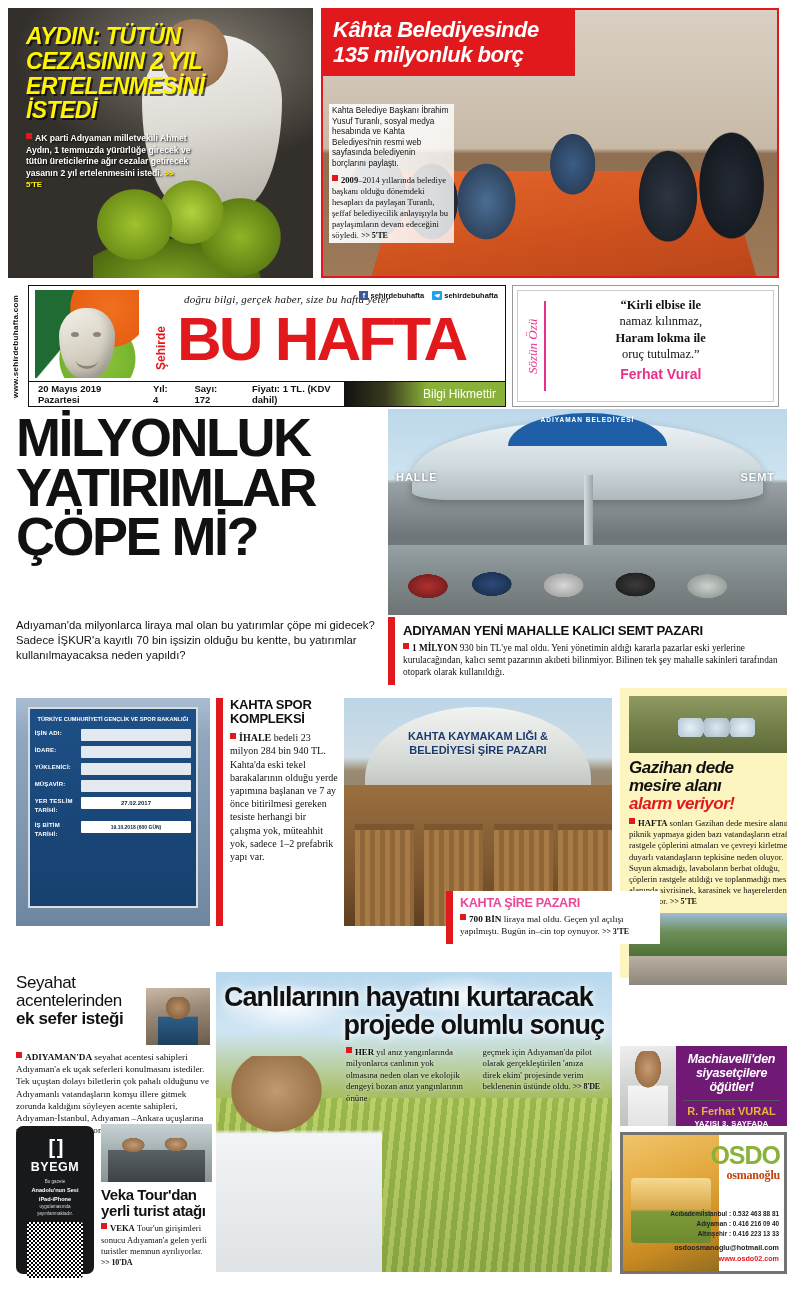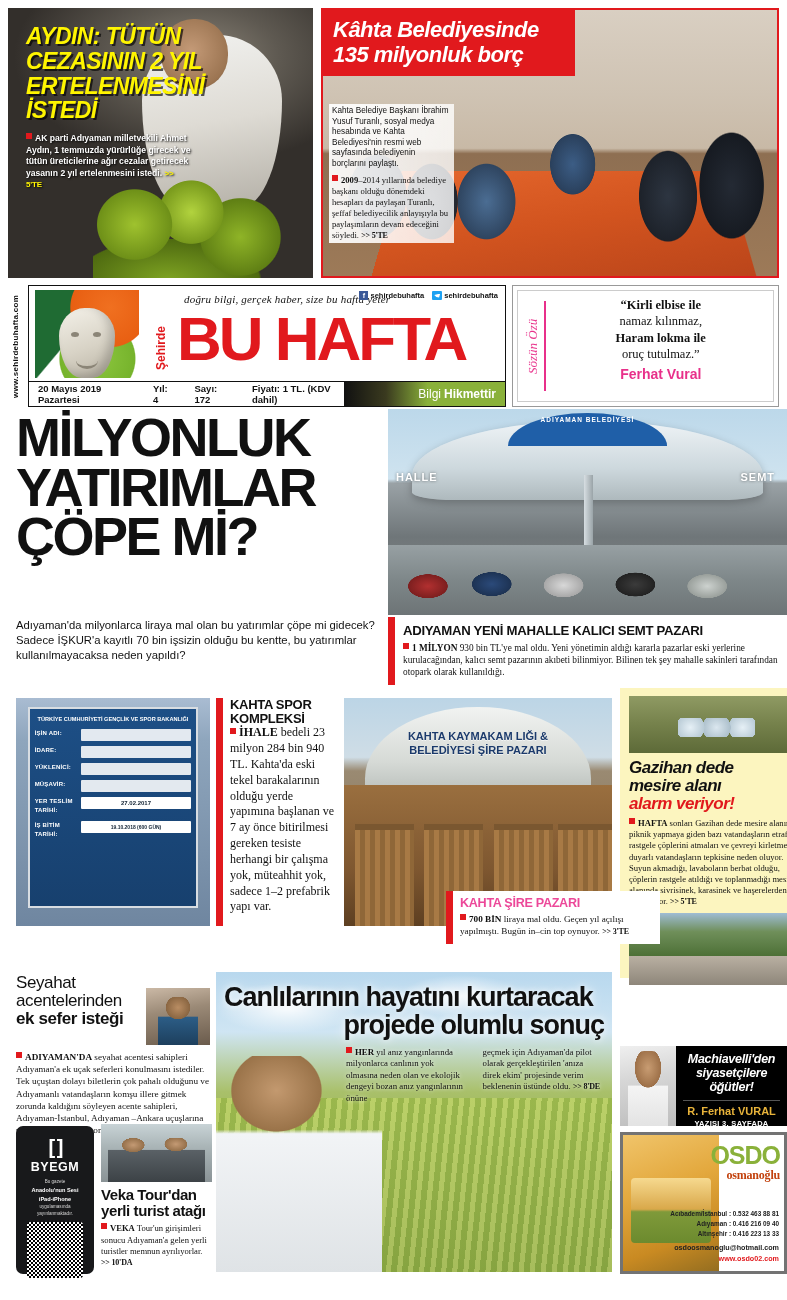--- a/index.html
+++ b/index.html
@@ -147,21 +147,21 @@
   .mh-strip { height:25px; border-top:1px solid #111; display:flex; }
   .mh-strip-left {
     width:315px; background:#fff; display:flex; align-items:center;
     gap:22px; padding-left:9px; font-size:9.5px; font-weight:bold; color:#111;
   }
   .mh-strip-right {
     flex:1; background:linear-gradient(90deg,#111 0%, #3a3a1f 26%, #8ab13a 52%, #8ab13a 100%);
     display:flex; align-items:center; justify-content:flex-end;
     padding-right:9px; color:#fff; font-size:12px;
   }
-  .mh-strip-right b { font-weight:700; margin-left:3px; }
+  .mh-strip-right b { font-weight:400; margin-left:3px; }
   .mh-quote { flex:1; border:1px solid #999; padding:4px; }
   .mh-quote-in { border:1px solid #ccc; height:100%; display:flex; padding:6px 4px; }
   .mh-quote-label {
     color:#e8308a; font-family:"Liberation Serif",serif; font-style:italic;
     font-size:13px; writing-mode: vertical-rl; transform: rotate(180deg);
     display:flex; align-items:center; justify-content:center; width:22px;
   }
   .mh-quote-bar { width:1.5px; background:#e8308a; margin:4px 7px 4px 0; }
   .mh-quote-body { flex:1; text-align:center; font-family:"Liberation Serif",serif; font-size:12.5px; line-height:1.3; color:#111; }
   .mh-quote-body .b { font-weight:bold; }
@@ -243,21 +243,21 @@
   .sign-photo .row { display:flex; gap:4px; align-items:flex-start; margin-bottom:5px; }
   .sign-photo .key { width:42px; font-weight:bold; font-size:6px; color:#fff; letter-spacing:.2px; }
   .sign-photo .val { flex:1; height:12px; background:rgba(255,255,255,.88); border-radius:1px; }
   .sign-photo .hdr { text-align:center; font-size:5.6px; font-weight:bold; margin-bottom:5px; line-height:1.5; }
 
   .kahta-spor {
     position:absolute; left:208px; top:0; width:122px; height:228px;
     border-left:7px solid #e1191d; padding-left:7px; background:#fff;
   }
   .kahta-spor h3 { font-size:13px; font-weight:900; line-height:1.05; letter-spacing:-0.3px; color:#111; }
-  .kahta-spor p { font-family:"Liberation Serif",serif; font-size:12px; line-height:1.32; color:#111; }
+  .kahta-spor p { font-family:"Liberation Serif",serif; font-size:10px; line-height:1.32; margin-top:6px; color:#111; }
 
   .sire-photo {
     position:absolute; left:336px; top:0; width:268px; height:228px;
     background:linear-gradient(180deg,#bcd5e6 0%, #cfdde6 26%, #9a8a72 32%, #7e6b50 100%);
     overflow:hidden;
   }
   .sire-photo .tent {
     position:absolute; left:8%; top:4%; width:84%; height:40%;
     background:linear-gradient(180deg,#f1f3f1 0%,#d6dad6 60%,#b6bcb8 100%);
     border-radius:50% 50% 6% 6% / 78% 78% 8% 8%;
@@ -400,21 +400,21 @@
       radial-gradient(ellipse 16% 22% at 26% 16%, #c49a74 0%, #95704a 72%, transparent 74%),
       radial-gradient(ellipse 16% 22% at 70% 14%, #c49a74 0%, #95704a 72%, transparent 74%),
       linear-gradient(180deg, transparent 26%, #5a6166 28%, #3c4246 100%);
   }
   .veka h3 { margin-top:5px; font-size:15px; line-height:1.08; color:#111; letter-spacing:-0.4px; }
   .veka h3 b { font-weight:900; display:block; }
   .veka p { font-family:"Liberation Serif",serif; font-size:8.6px; line-height:1.3; margin-top:4px; color:#111; }
 
   .mach {
     position:absolute; left:612px; top:72px; width:167px; height:80px;
-    background:#000000; overflow:hidden; display:flex;
+    background:#701a75; overflow:hidden; display:flex;
   }
   .mach .m-photo {
     width:56px; height:80px;
     background:linear-gradient(170deg,#efefef 0%, #d6d6d6 40%, #bdbdbd 100%);
     position:relative; overflow:hidden;
   }
   .mach .m-photo::after{
     content:""; position:absolute; left:14%; top:6%; width:72%; height:96%;
     background:
       radial-gradient(ellipse 44% 34% at 50% 22%, #c89c72 0%, #9d7048 74%, transparent 76%),

